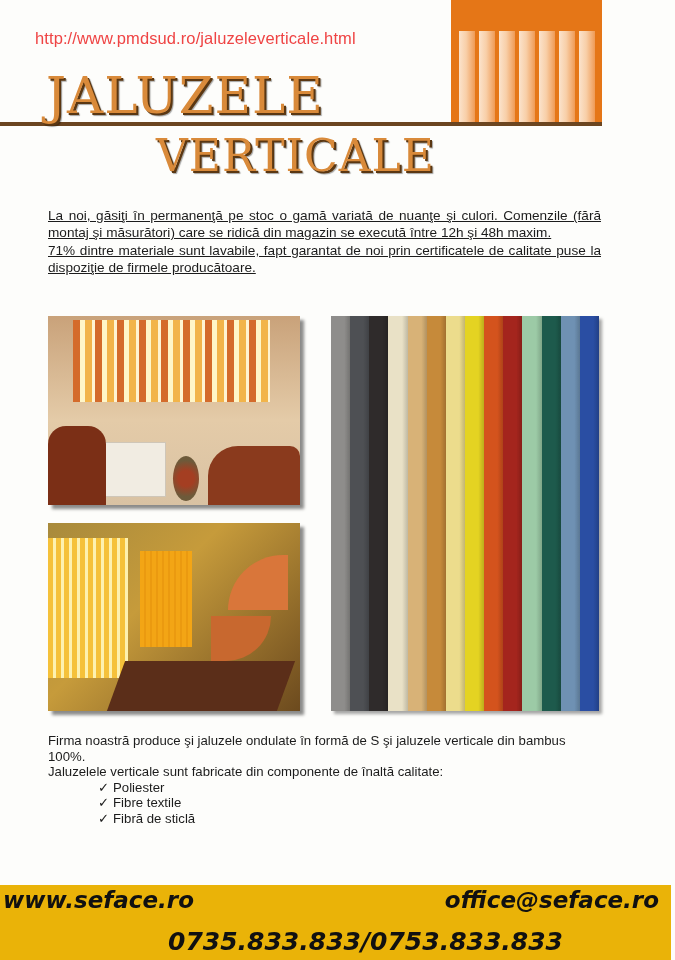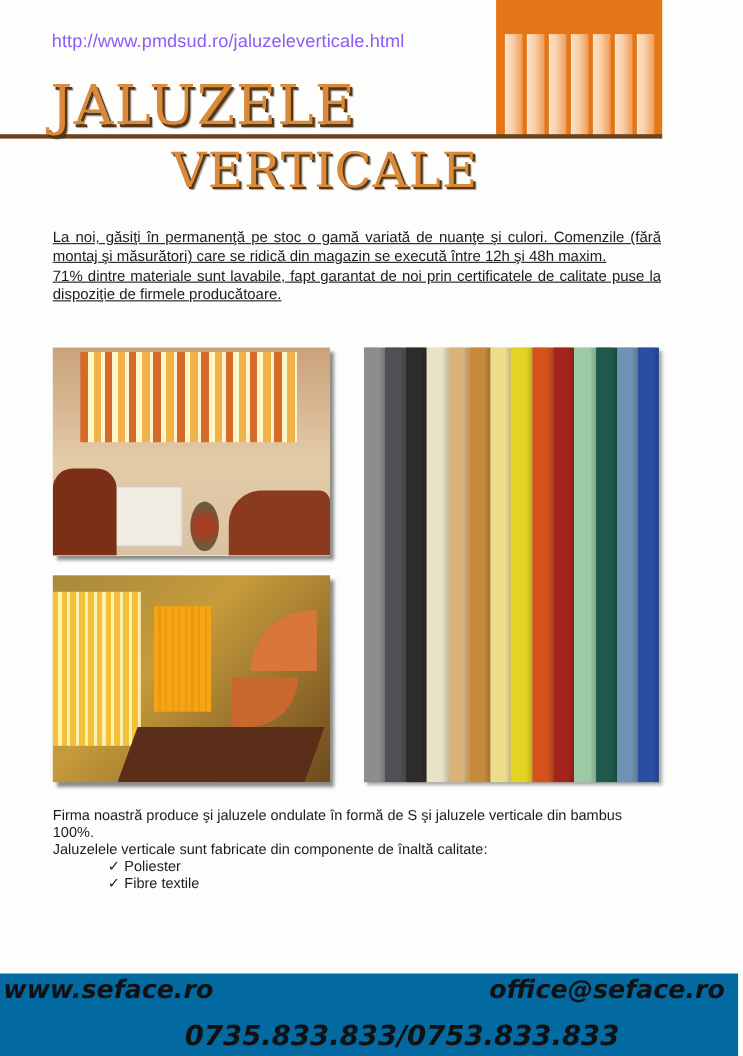--- a/index.html
+++ b/index.html
@@ -1,21 +1,21 @@
 <!DOCTYPE html>
 <html><head>
 <meta charset="utf-8">
 <style>
   html, body { margin:0; padding:0; }
   body { width:675px; height:960px; background:#fdfdfb; position:relative; overflow:hidden;
          font-family:"Liberation Sans", "DejaVu Sans", sans-serif; color:#1c1c1c; }
   .abs { position:absolute; }
 
   
-  #url { left:47px; top:29px; font-size:16.5px; color:#8b5cf6; letter-spacing:0.1px; }
+  #url { left:35px; top:29px; font-size:16.5px; color:#ef4444; letter-spacing:0.1px; }
   #orange-block { left:451px; top:0; width:151px; height:123px; background:#e57617; }
   #slats { left:459px; top:31px; width:136px; height:92px; display:flex; gap:4px; }
   .slat { flex:1; background:linear-gradient(90deg,#fbe3cc 0%,#f8cfa8 45%,#ef9a55 100%); }
   #rule { left:0; top:122px; width:602px; height:4px; background:#6b4520; }
 
   .title-word { font-family:"DejaVu Serif","Liberation Serif", serif; font-weight:normal;
                 color:#d98a3a; letter-spacing:1px;
                 text-shadow: 2px 2px 0 #5a3712, 3px 3px 1px rgba(0,0,0,0.35); }
   #t1 { left:46px; top:70px; font-size:50px; line-height:52px; transform:scaleY(1.0); }
   #t2 { left:156px; top:133px; font-size:44px; line-height:46px; }
@@ -50,21 +50,21 @@
   .sw { flex:1; }
 
   
   #details { left:48px; top:733px; width:560px; font-size:13.2px; line-height:15.6px; }
   #details div { white-space:nowrap; }
   .bullet::before { content:"\2022\00a0"; }
   .check { padding-left:50px; }
   .check-mark { margin-right:4px; }
 
   
-  #footer { left:0; top:885px; width:671px; height:75px; background:#0369a1; }
+  #footer { left:0; top:885px; width:671px; height:75px; background:#eab308; }
   .ft { font-family:"DejaVu Sans","Liberation Sans", sans-serif; font-style:italic; font-weight:bold; color:#111; }
   #web { left:3px; top:2px; font-size:23px; }
   #mail { right:12px; top:2px; font-size:23px; }
   #phone { left:168px; top:42px; font-size:25px; }
 </style>
 </head>
 <body>
 
 <div id="url" class="abs">http://www.pmdsud.ro/jaluzeleverticale.html</div>
 <div id="orange-block" class="abs"></div>
@@ -116,19 +116,20 @@
     <div class="sw" style="background: linear-gradient(90deg, rgb(111, 145, 179) 0%, rgb(111, 145, 179) 70%, rgba(0, 0, 0, 0.18) 100%), rgb(111, 145, 179);"></div>
     <div class="sw" style="background: linear-gradient(90deg, rgb(42, 78, 163) 0%, rgb(42, 78, 163) 70%, rgba(0, 0, 0, 0.18) 100%), rgb(42, 78, 163);"></div>
   </div>
 
 <div id="details" class="abs">
   <div>Firma noastră produce şi jaluzele ondulate în formă de S şi jaluzele verticale din bambus</div>
   <div>100%.</div>
   <div>Jaluzelele verticale sunt fabricate din componente de înaltă calitate:</div>
   <div class="check"><span class="check-mark">✓</span><span>Poliester</span></div>
   <div class="check"><span class="check-mark">✓</span><span>Fibre textile</span></div>
+  <div class="check"><span class="check-mark">✓</span><span>Fibră de sticlă</span></div>
 </div>
 
 <div id="footer" class="abs">
   <div id="web" class="abs ft">www.seface.ro</div>
   <div id="mail" class="abs ft">office@seface.ro</div>
   <div id="phone" class="abs ft">0735.833.833/0753.833.833</div>
 </div>
 
 </body></html>

